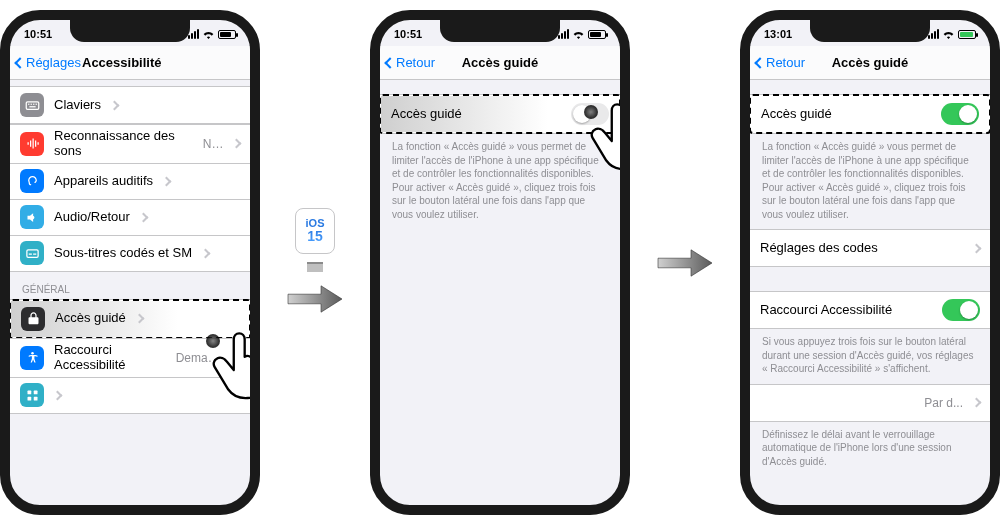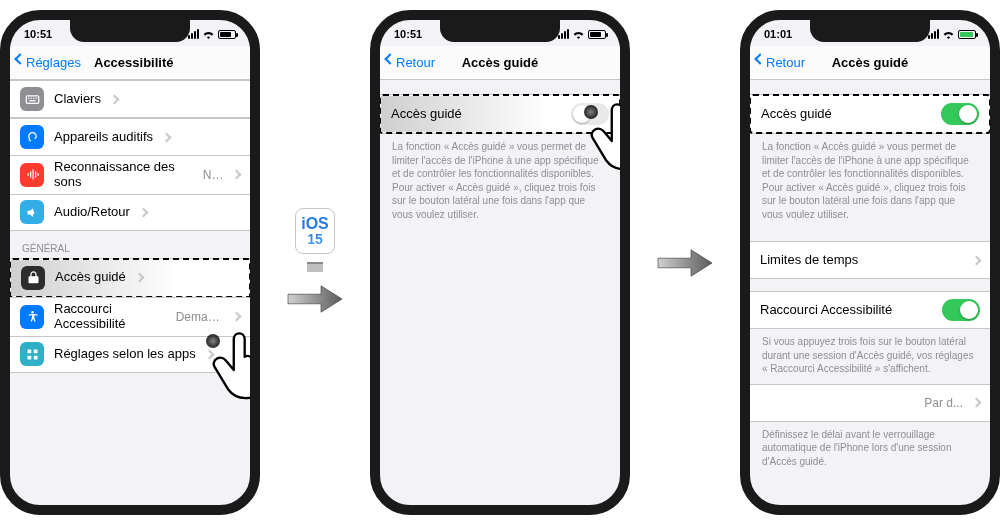--- a/index.html
+++ b/index.html
@@ -35,22 +35,22 @@
   .sig i:nth-child(1){height:4px;} .sig i:nth-child(2){height:6px;}
   .sig i:nth-child(3){height:8px;} .sig i:nth-child(4){height:10px;}
   .batt{width:18px;height:9px;border:1px solid #000;border-radius:2px;position:relative;}
   .batt::after{content:"";position:absolute;right:-3px;top:2px;width:2px;height:4px;background:#000;border-radius:1px;}
   .batt i{position:absolute;left:1px;top:1px;bottom:1px;width:70%;background:#000;border-radius:1px;}
   .batt.green i{background:var(--ios-green);width:80%;}
   .nav{
     height:34px;background:#fdfdfdcc;border-bottom:1px solid var(--ios-sep);
     display:flex;align-items:center;position:relative;font-size:13px;
   }
-  .nav .back{color:var(--ios-blue);display:flex;align-items:flex-start;gap:2px;padding-left:6px;cursor:pointer;}
-  .nav .title{position:absolute;left:84px;font-weight:600;color:#000;}
+  .nav .back{color:var(--ios-blue);display:flex;align-items:center;gap:2px;padding-left:6px;cursor:pointer;}
+  .nav .title{position:absolute;left:72px;font-weight:600;color:#000;}
   .nav.centered .title{left:50%;transform:translateX(-50%);} 
   .chev-l{width:8px;height:8px;border-left:2px solid var(--ios-blue);border-bottom:2px solid var(--ios-blue);transform:rotate(45deg);}
   .scroll{height:calc(100% - 60px);overflow:hidden;}
   .hdr{font-size:10px;color:var(--ios-gray);padding:12px 12px 4px;text-transform:uppercase;}
   .ftr{font-size:10px;color:var(--ios-gray);padding:6px 12px 8px;line-height:1.35;}
   .group{background:#fff;border-top:1px solid var(--ios-sep);border-bottom:1px solid var(--ios-sep);}
   .row{
     min-height:36px;display:flex;align-items:center;gap:10px;padding:4px 10px 4px 10px;
     border-top:1px solid var(--ios-sep);font-size:13px;color:#000;position:relative;cursor:pointer;
   }
@@ -75,21 +75,21 @@
   .dash{border:2px dashed #000;border-radius:4px;padding:0!important;margin:-1px;}
   .dash .row{border-top:none;}
   .hl{background:linear-gradient(90deg,#cfcfcf 0%,#fff 70%);}
   
   .tap{position:absolute;z-index:50;}
   .tap svg{width:80px;height:78px;}
   .dot{position:absolute;width:14px;height:14px;border-radius:50%;background:radial-gradient(circle,#666 0%,#000 60%);opacity:.8;}
   
   .gap{display:flex;flex-direction:column;align-items:center;gap:8px;flex:0 0 auto;margin:0 2px;}
   .ios15{width:40px;height:46px;border:1px solid #c6c6c8;border-radius:8px;background:#fff;display:flex;flex-direction:column;align-items:center;justify-content:center;font-weight:700;color:#2a7ae2;font-size:13px;line-height:1;}
-  .ios15 span:first-child{font-size:16px;color:#2a7ae2;}
+  .ios15 span:first-child{font-size:11px;color:#2a7ae2;}
   .ios15 span:last-child{font-size:14px;background:linear-gradient(180deg,#2a7ae2,#4aa0ff);-webkit-background-clip:text;background-clip:text;color:transparent;}
   .usb{width:16px;height:10px;background:#bfbfbf;border-top:2px solid #8a8a8a;}
   .arrow svg{width:60px;height:38px;display:block;}
 </style>
 </head>
 <body>
 
 <div class="stage">
 
   <div class="phone">
@@ -112,64 +112,75 @@
       </span>
     </div>
     <div class="nav">
       <div class="back">
         <span class="chev-l"></span>
         <span>Réglages</span>
       </div>
       <div class="title">Accessibilité</div>
     </div>
     <div class="scroll">
-      <div class="group" style="">
+      <div class="group" style="margin-top:6px;">
         <div class="row">
           <div class="appicon ic-gray">
             <svg viewBox="0 0 24 24" fill="currentColor">
                 <rect x="2" y="6" width="20" height="12" rx="2" fill="none" stroke="#fff" stroke-width="2"></rect>
                 <rect x="5" y="9" width="2" height="2" fill="#fff"></rect>
                 <rect x="9" y="9" width="2" height="2" fill="#fff"></rect>
                 <rect x="13" y="9" width="2" height="2" fill="#fff"></rect>
                 <rect x="17" y="9" width="2" height="2" fill="#fff"></rect>
                 <rect x="7" y="13" width="10" height="2" fill="#fff"></rect>
               </svg>
           </div>
           <span class="lbl">Claviers</span>
           <span class="chev"></span>
         </div>
       </div>
 
       <div class="group">
         <div class="row">
-          <div class="appicon ic-blue">
-            <svg viewBox="0 0 24 24" fill="#fff">
-                <path d="M12 3c-3.9 0-7 3.1-7 7 0 2 1 3 1 5 0 1.7 1.3 3 3 3 .6 0 1-.4 1-1s-.4-1-1-1-1-.4-1-1c0-2-1-3-1-5 0-2.8 2.2-5 5-5s5 2.2 5 5c0 1-.5 2-1.5 2.5-.5.3-.7.9-.4 1.4.3.5.9.7 1.4.4C18 13.4 19 11.8 19 10c0-3.9-3.1-7-7-7z"></path>
-              </svg>
-          </div>
-          <span class="lbl">Appareils auditifs</span>
-          <span class="chev"></span>
-        </div>
-        <div class="row">
           <div class="appicon ic-red">
             <svg viewBox="0 0 24 24" fill="#fff">
                 <path d="M4 10h2v4H4zM8 7h2v10H8zM12 4h2v16h-2zM16 7h2v10h-2zM20 10h2v4h-2z"></path>
               </svg>
           </div>
           <span class="lbl">Reconnaissance des sons</span>
           <span class="val">Non</span>
           <span class="chev"></span>
         </div>
         <div class="row">
+          <div class="appicon ic-blue">
+            <svg viewBox="0 0 24 24" fill="#fff">
+                <path d="M12 3c-3.9 0-7 3.1-7 7 0 2 1 3 1 5 0 1.7 1.3 3 3 3 .6 0 1-.4 1-1s-.4-1-1-1-1-.4-1-1c0-2-1-3-1-5 0-2.8 2.2-5 5-5s5 2.2 5 5c0 1-.5 2-1.5 2.5-.5.3-.7.9-.4 1.4.3.5.9.7 1.4.4C18 13.4 19 11.8 19 10c0-3.9-3.1-7-7-7z"></path>
+              </svg>
+          </div>
+          <span class="lbl">Appareils auditifs</span>
+          <span class="chev"></span>
+        </div>
+        <div class="row">
           <div class="appicon ic-cyan">
             <svg viewBox="0 0 24 24" fill="#fff">
                 <path d="M4 9v6h4l5 4V5L8 9H4zm11 3c0-1.3-.8-2.4-2-2.8v5.6c1.2-.4 2-1.5 2-2.8z"></path>
               </svg>
           </div>
           <span class="lbl">Audio/Retour</span>
+          <span class="chev"></span>
+        </div>
+        <div class="row">
+          <div class="appicon ic-teal">
+            <svg viewBox="0 0 24 24" fill="#fff">
+                <rect x="3" y="6" width="18" height="12" rx="2" fill="none" stroke="#fff" stroke-width="2"></rect>
+                <rect x="6" y="12" width="5" height="2" fill="#fff"></rect>
+                <rect x="13" y="12" width="5" height="2" fill="#fff"></rect>
+              </svg>
+          </div>
+          <span class="lbl">Sous-titres codés et SM</span>
           <span class="chev"></span>
         </div>
       </div>
 
       <div class="hdr">GÉNÉRAL</div>
       <div class="group">
         <div class="dash">
           <div class="row hl">
             <div class="appicon ic-dark">
               <svg viewBox="0 0 24 24" fill="#fff">
@@ -193,21 +204,20 @@
         </div>
         <div class="row">
           <div class="appicon ic-teal">
             <svg viewBox="0 0 24 24" fill="#fff">
                 <rect x="4" y="4" width="6" height="6" rx="1"></rect>
                 <rect x="14" y="4" width="6" height="6" rx="1"></rect>
                 <rect x="4" y="14" width="6" height="6" rx="1"></rect>
                 <rect x="14" y="14" width="6" height="6" rx="1"></rect>
               </svg>
           </div>
-          <span class="lbl">Réglages selon les apps</span>
           <span class="chev"></span>
         </div>
       </div>
     </div>
 
     <div class="dot" style="top:314px;left:196px;"></div>
     <div class="tap" style="top:304px;left:190px;">
       <svg viewBox="0 0 100 100">
           <g fill="#fff" stroke="#000" stroke-width="3" stroke-linejoin="round">
             <path d="M42 20c0-5 3-8 7-8s7 3 7 8v22c3-2 7-1 9 2 3-2 8-1 10 3 3-1 8 0 9 5 1 6 1 20-4 30-4 8-10 13-23 13-10 0-17-4-22-11L18 56c-3-4-2-10 3-12 4-2 9 0 12 4l9 11V20z"></path>
@@ -295,21 +305,21 @@
             </linearGradient>
           </defs>
           <path d="M5 22h55V8l35 22-35 22V38H5z" fill="url(#g2)" stroke="#333"></path>
         </svg>
     </div>
   </div>
 
   <div class="phone">
     <div class="notch"></div>
     <div class="status">
-      <span>01:01</span>
+      <span>13:01</span>
       <span class="right">
         <span class="sig">
             <i></i>
             <i></i>
             <i></i>
             <i></i>
           </span>
         <svg width="13" height="10" viewBox="0 0 24 18">
             <path d="M12 18l-3-3c1.7-1.7 4.3-1.7 6 0l-3 3zm-6-6l-3-3c5-5 13-5 18 0l-3 3c-3.3-3.3-8.7-3.3-12 0z" fill="#000"></path>
           </svg>
@@ -331,28 +341,28 @@
           <div class="row">
             <span class="lbl">Accès guidé</span>
             <div class="switch on">
                 <div class="knob"></div>
               </div>
           </div>
         </div>
       </div>
       <div class="ftr">La fonction « Accès guidé » vous permet de limiter l'accès de l'iPhone à une app spécifique et de contrôler les fonctionnalités disponibles. Pour activer « Accès guidé », cliquez trois fois sur le bouton latéral une fois dans l'app que vous voulez utiliser.</div>
 
-      <div style="height:12px;"></div>
-      <div class="group">
-        <div class="row">
-          <span class="lbl">Limites de temps</span>
+      <div class="group">
+        <div class="row">
+          <span class="lbl">Réglages des codes</span>
           <span class="val"></span>
             <span class="chev"></span>
         </div>
       </div>
+      <div style="height:12px;"></div>
       <div style="height:12px;"></div>
       <div class="group">
         <div class="row">
           <span class="lbl">Raccourci Accessibilité</span>
           <div class="switch on">
               <div class="knob"></div>
             </div>
         </div>
       </div>
       <div class="ftr">Si vous appuyez trois fois sur le bouton latéral durant une session d'Accès guidé, vos réglages « Raccourci Accessibilité » s'affichent.</div>

